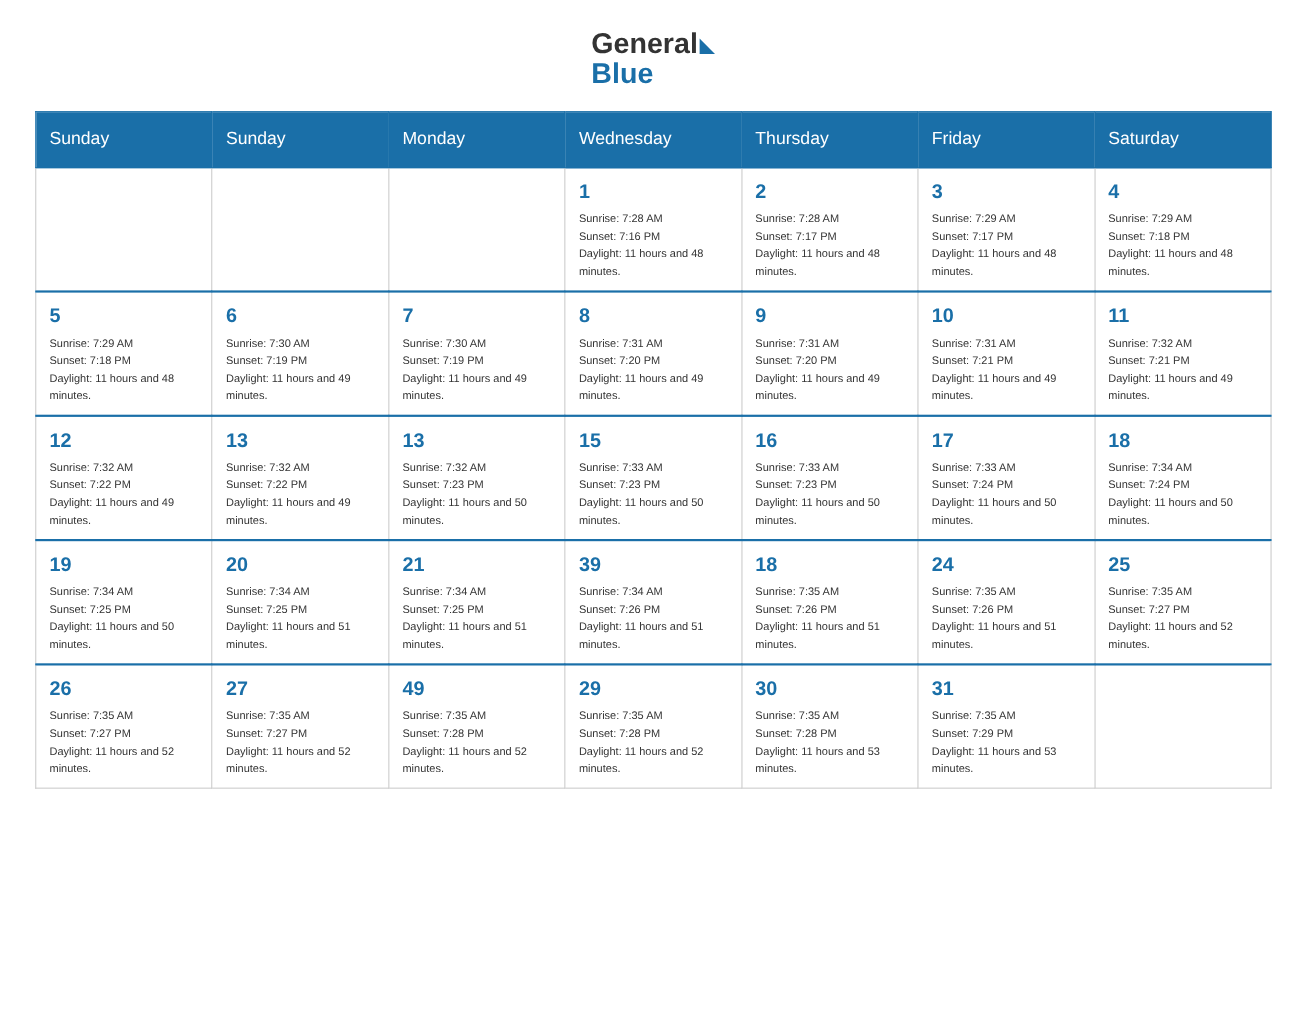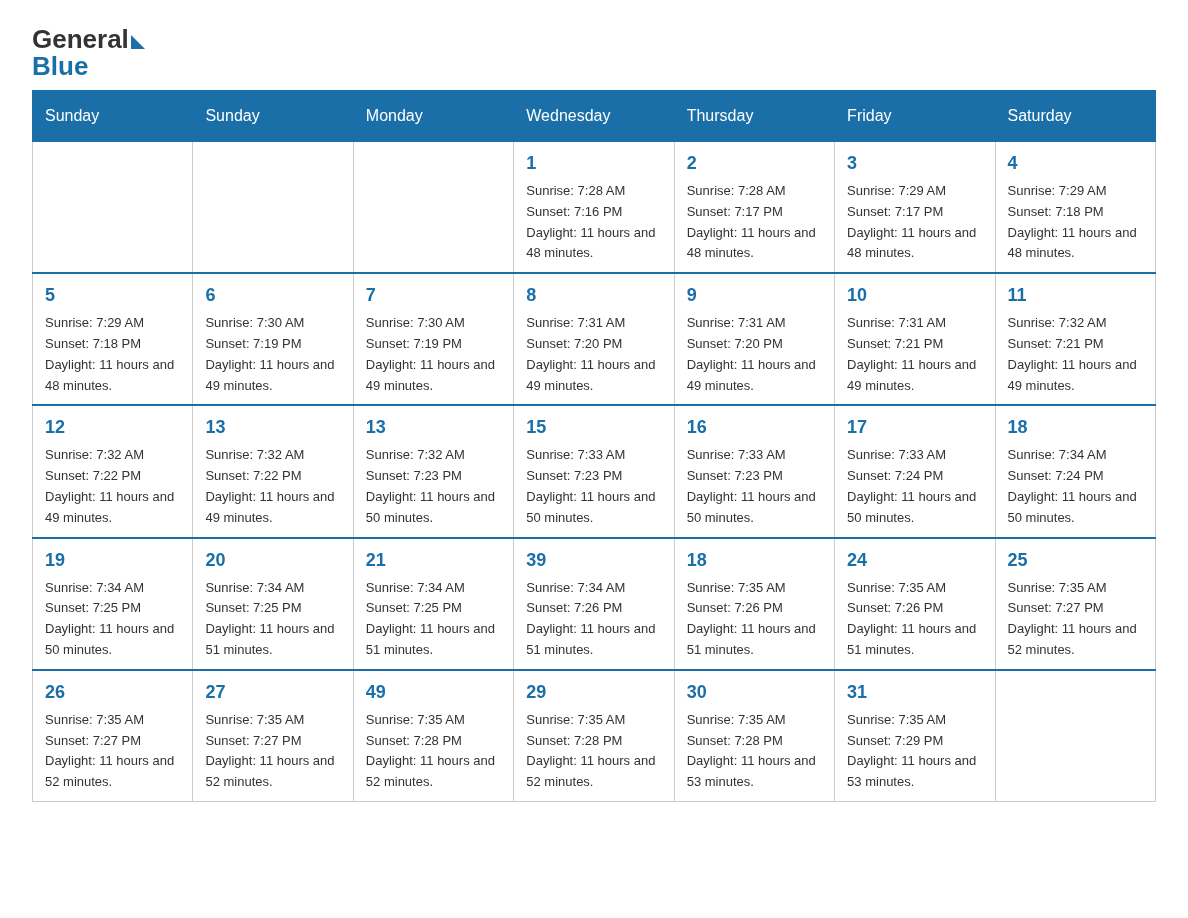--- a/index.html
+++ b/index.html
@@ -5,23 +5,23 @@
     * { box-sizing: border-box; margin: 0; padding: 0; }
     body {
       font-family: Arial, Helvetica, sans-serif;
       background: #fff;
       padding: 24px 32px;
       width: 1188px;
       min-height: 918px;
     }
     .header {
       display: flex;
-      justify-content: space-between;
+      justify-content: center;
       align-items: flex-start;
-      margin-bottom: 8px;
+      margin-bottom: 19px;
     }
     .logo-text-general {
       font-size: 26px;
       font-weight: bold;
       color: #333;
     }
     .logo-triangle {
       width: 0;
       height: 0;
       border-left: 14px solid #1a6fa8;
@@ -84,21 +84,21 @@
       line-height: 1.5;
     }
     .day-number {
       font-size: 18px;
       font-weight: bold;
       color: #1a6fa8;
       display: block;
       margin-bottom: 4px;
     }
     .day-info {
-      font-size: 13px;
+      font-size: 10px;
       color: #333;
       line-height: 1.6;
     }
     .empty-cell {
       background: #fff;
     }
     .row-divider {
       border-top: 2px solid #1a6fa8;
     }
   </style>

